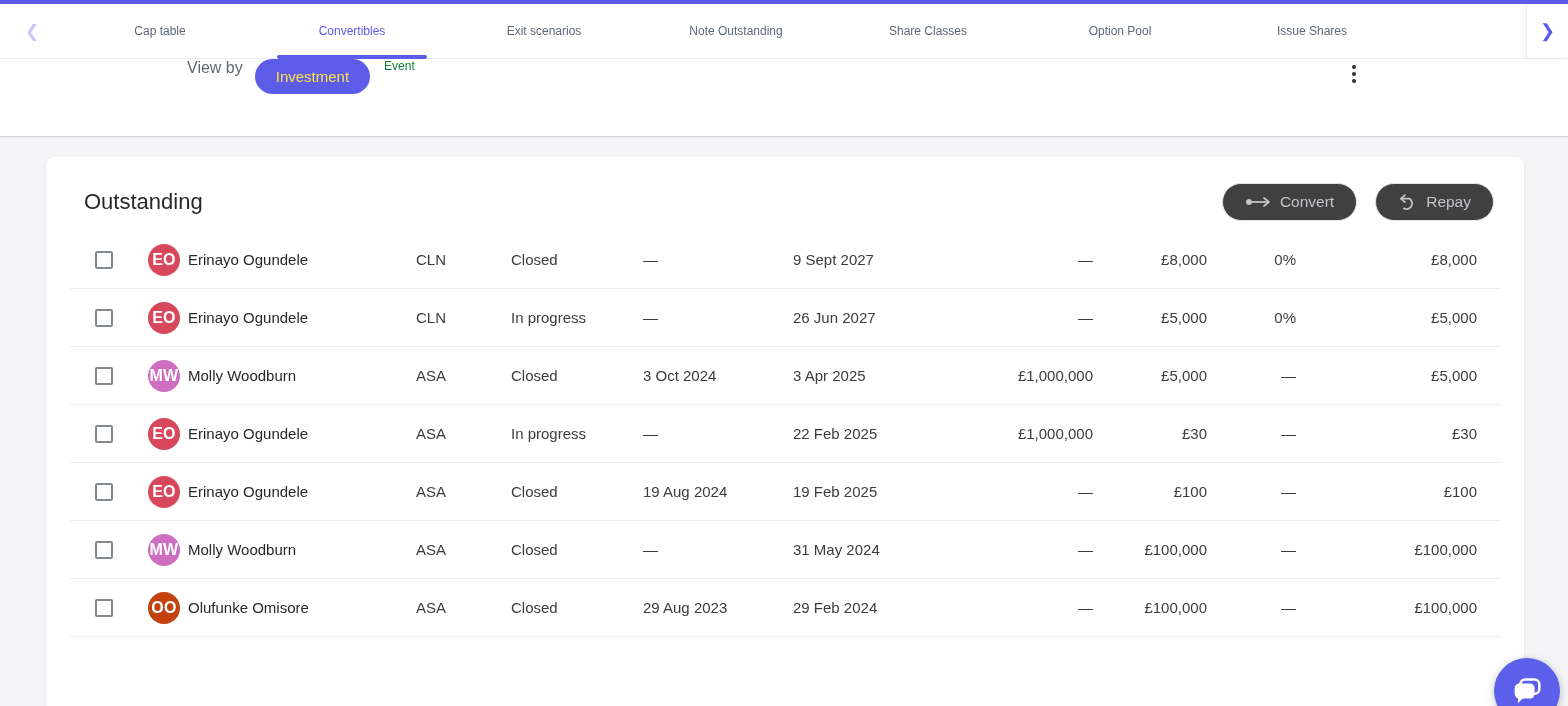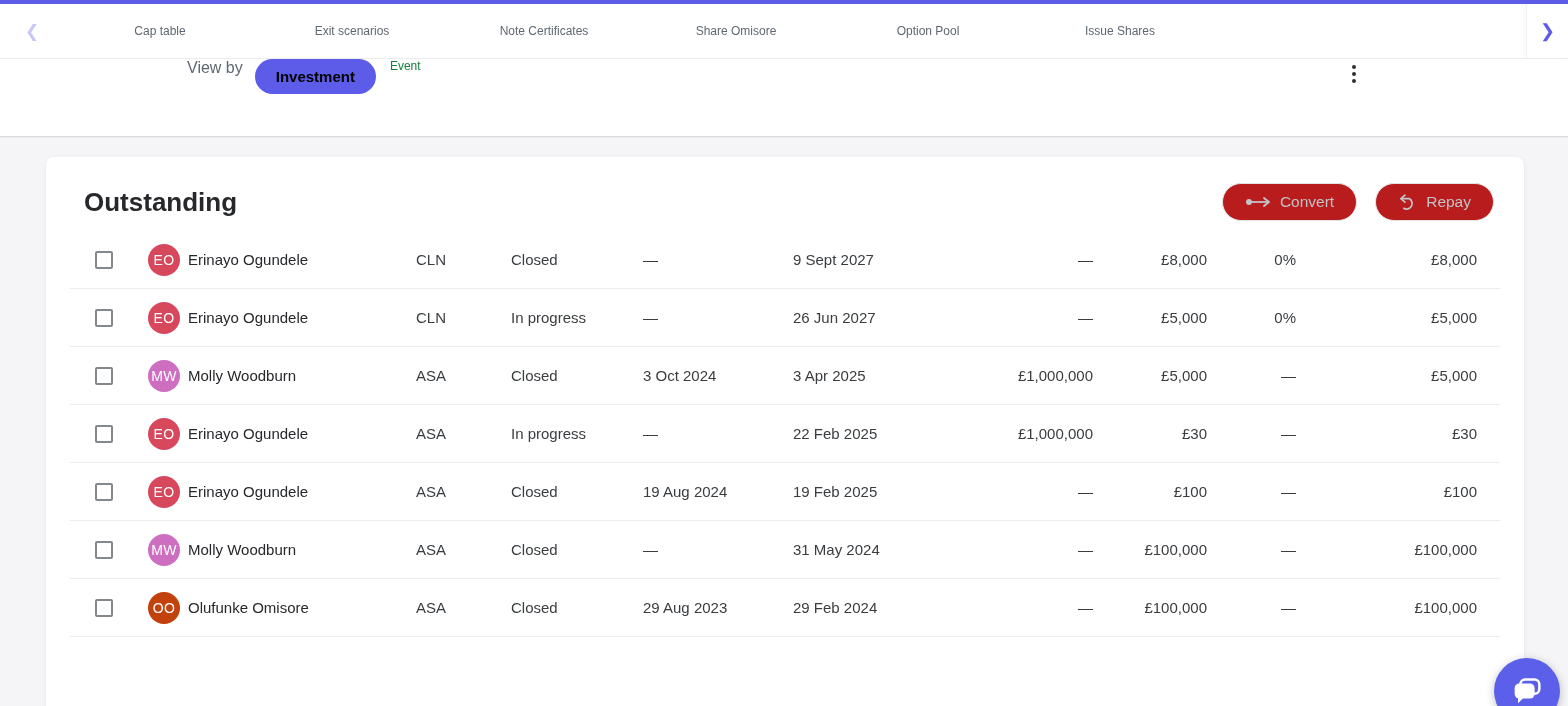--- a/index.html
+++ b/index.html
@@ -40,42 +40,42 @@
   }
 
   
   .viewbar {
     height:78px; background:#fff; display:flex; align-items:flex-start;
     padding-left:187px; border-bottom:1px solid #d9dadd;
     box-shadow:0 1px 0 rgba(0,0,0,0.03); position:relative;
   }
   .viewbar-label { font-size:16px; color:#5f6872; }
   .pill {
-    margin-left:12px; background:#5d5ce8; color:#000000; font-size:15px; font-weight:700;
+    margin-left:12px; background:#5d5ce8; color:#fde047; font-size:15px; font-weight:400;
     padding:9px 21px; border-radius:20px; cursor:pointer;
   }
   .view-option { margin-left:14px; color:#15803d; font-size:12px; font-weight:500; cursor:pointer; }
   .kebab {
     margin-left:auto; margin-right:206px; display:flex; flex-direction:column; gap:3px;
     padding:6px; cursor:pointer;
   }
   .kebab span { width:4px; height:4px; border-radius:50%; background:#2f3033; }
 
   
   .card {
     margin:20px 44px 0 46px; background:#fff; border-radius:8px;
     box-shadow:0 1px 2px rgba(0,0,0,.05), 0 1px 5px rgba(0,0,0,.05);
     height:600px; position:relative;
   }
   .card-head { display:flex; align-items:center; padding:26px 30px 10px 38px; }
-  .card-title { font-size:26px; font-weight:700; color:#26282b; }
+  .card-title { font-size:22px; font-weight:400; color:#26282b; }
   .card-actions { margin-left:auto; display:flex; gap:18px; }
   .action-btn {
     display:flex; align-items:center; gap:9px; height:38px; padding:0 22px;
-    border:1px solid #e1e3e6; border-radius:19px; background:#b91c1c;
+    border:1px solid #e1e3e6; border-radius:19px; background:#404040;
     color:#c1c4c8; font-size:15.5px; font-family:inherit; cursor:default;
   }
 
   
   .table { margin:0 24px; }
   .trow {
     display:grid;
     grid-template-columns:70px 236px 110px 157px 150px 150px 150px 114px 89px minmax(0,1fr);
     align-items:center; padding-right:23px; border-bottom:1px solid #ebedf0;
   }
@@ -84,21 +84,21 @@
   .cell { font-size:15px; color:#3a3d40; white-space:nowrap; }
   .head .cell { font-size:14.5px; color:#82878c; }
   .c-check { padding-left:25px; }
   .checkbox {
     width:18px; height:18px; border:2px solid #83888d; border-radius:2px;
     background:#fff; cursor:pointer;
   }
   .c-investor { padding-left:8px; display:flex; align-items:center; gap:8px; }
   .head .c-investor { padding-left:19px; }
   .avatar {
-    width:32px; height:32px; border-radius:50%; color:#fff; font-size:14px; font-weight:400;
+    width:32px; height:32px; border-radius:50%; color:#fff; font-size:16px; font-weight:700;
     display:flex; align-items:center; justify-content:center; letter-spacing:.3px; flex:0 0 auto;
   }
   .investor-name { color:#26282b; }
   .c-type { text-align:center; }
   .c-status { padding-left:25px; }
   .c-right { text-align:right; }
   .sort-arrow { color:#5f6368; font-weight:700; margin-left:6px; font-size:15px; }
 
   
   .chat-launcher {
@@ -109,23 +109,24 @@
 </style>
 </head>
 <body>
 
 <div class="top-strip"></div>
 
 <div class="tabbar">
   <div class="tab-scroll-left">❮</div>
   <div class="tabs">
       <div class="tab">Cap table</div>
+      <div class="tab active">Convertibles</div>
       <div class="tab">Exit scenarios</div>
-      <div class="tab">Note Certificates</div>
-      <div class="tab">Share Omisore</div>
+      <div class="tab">Note Outstanding</div>
+      <div class="tab">Share Classes</div>
       <div class="tab">Option Pool</div>
       <div class="tab">Issue Shares</div>
     </div>
   <div class="tab-scroll-right">❯</div>
 </div>
 
 <div class="viewbar">
   <span class="viewbar-label">View by</span>
   <span class="pill">Investment</span>
   <span class="view-option">Event</span>

